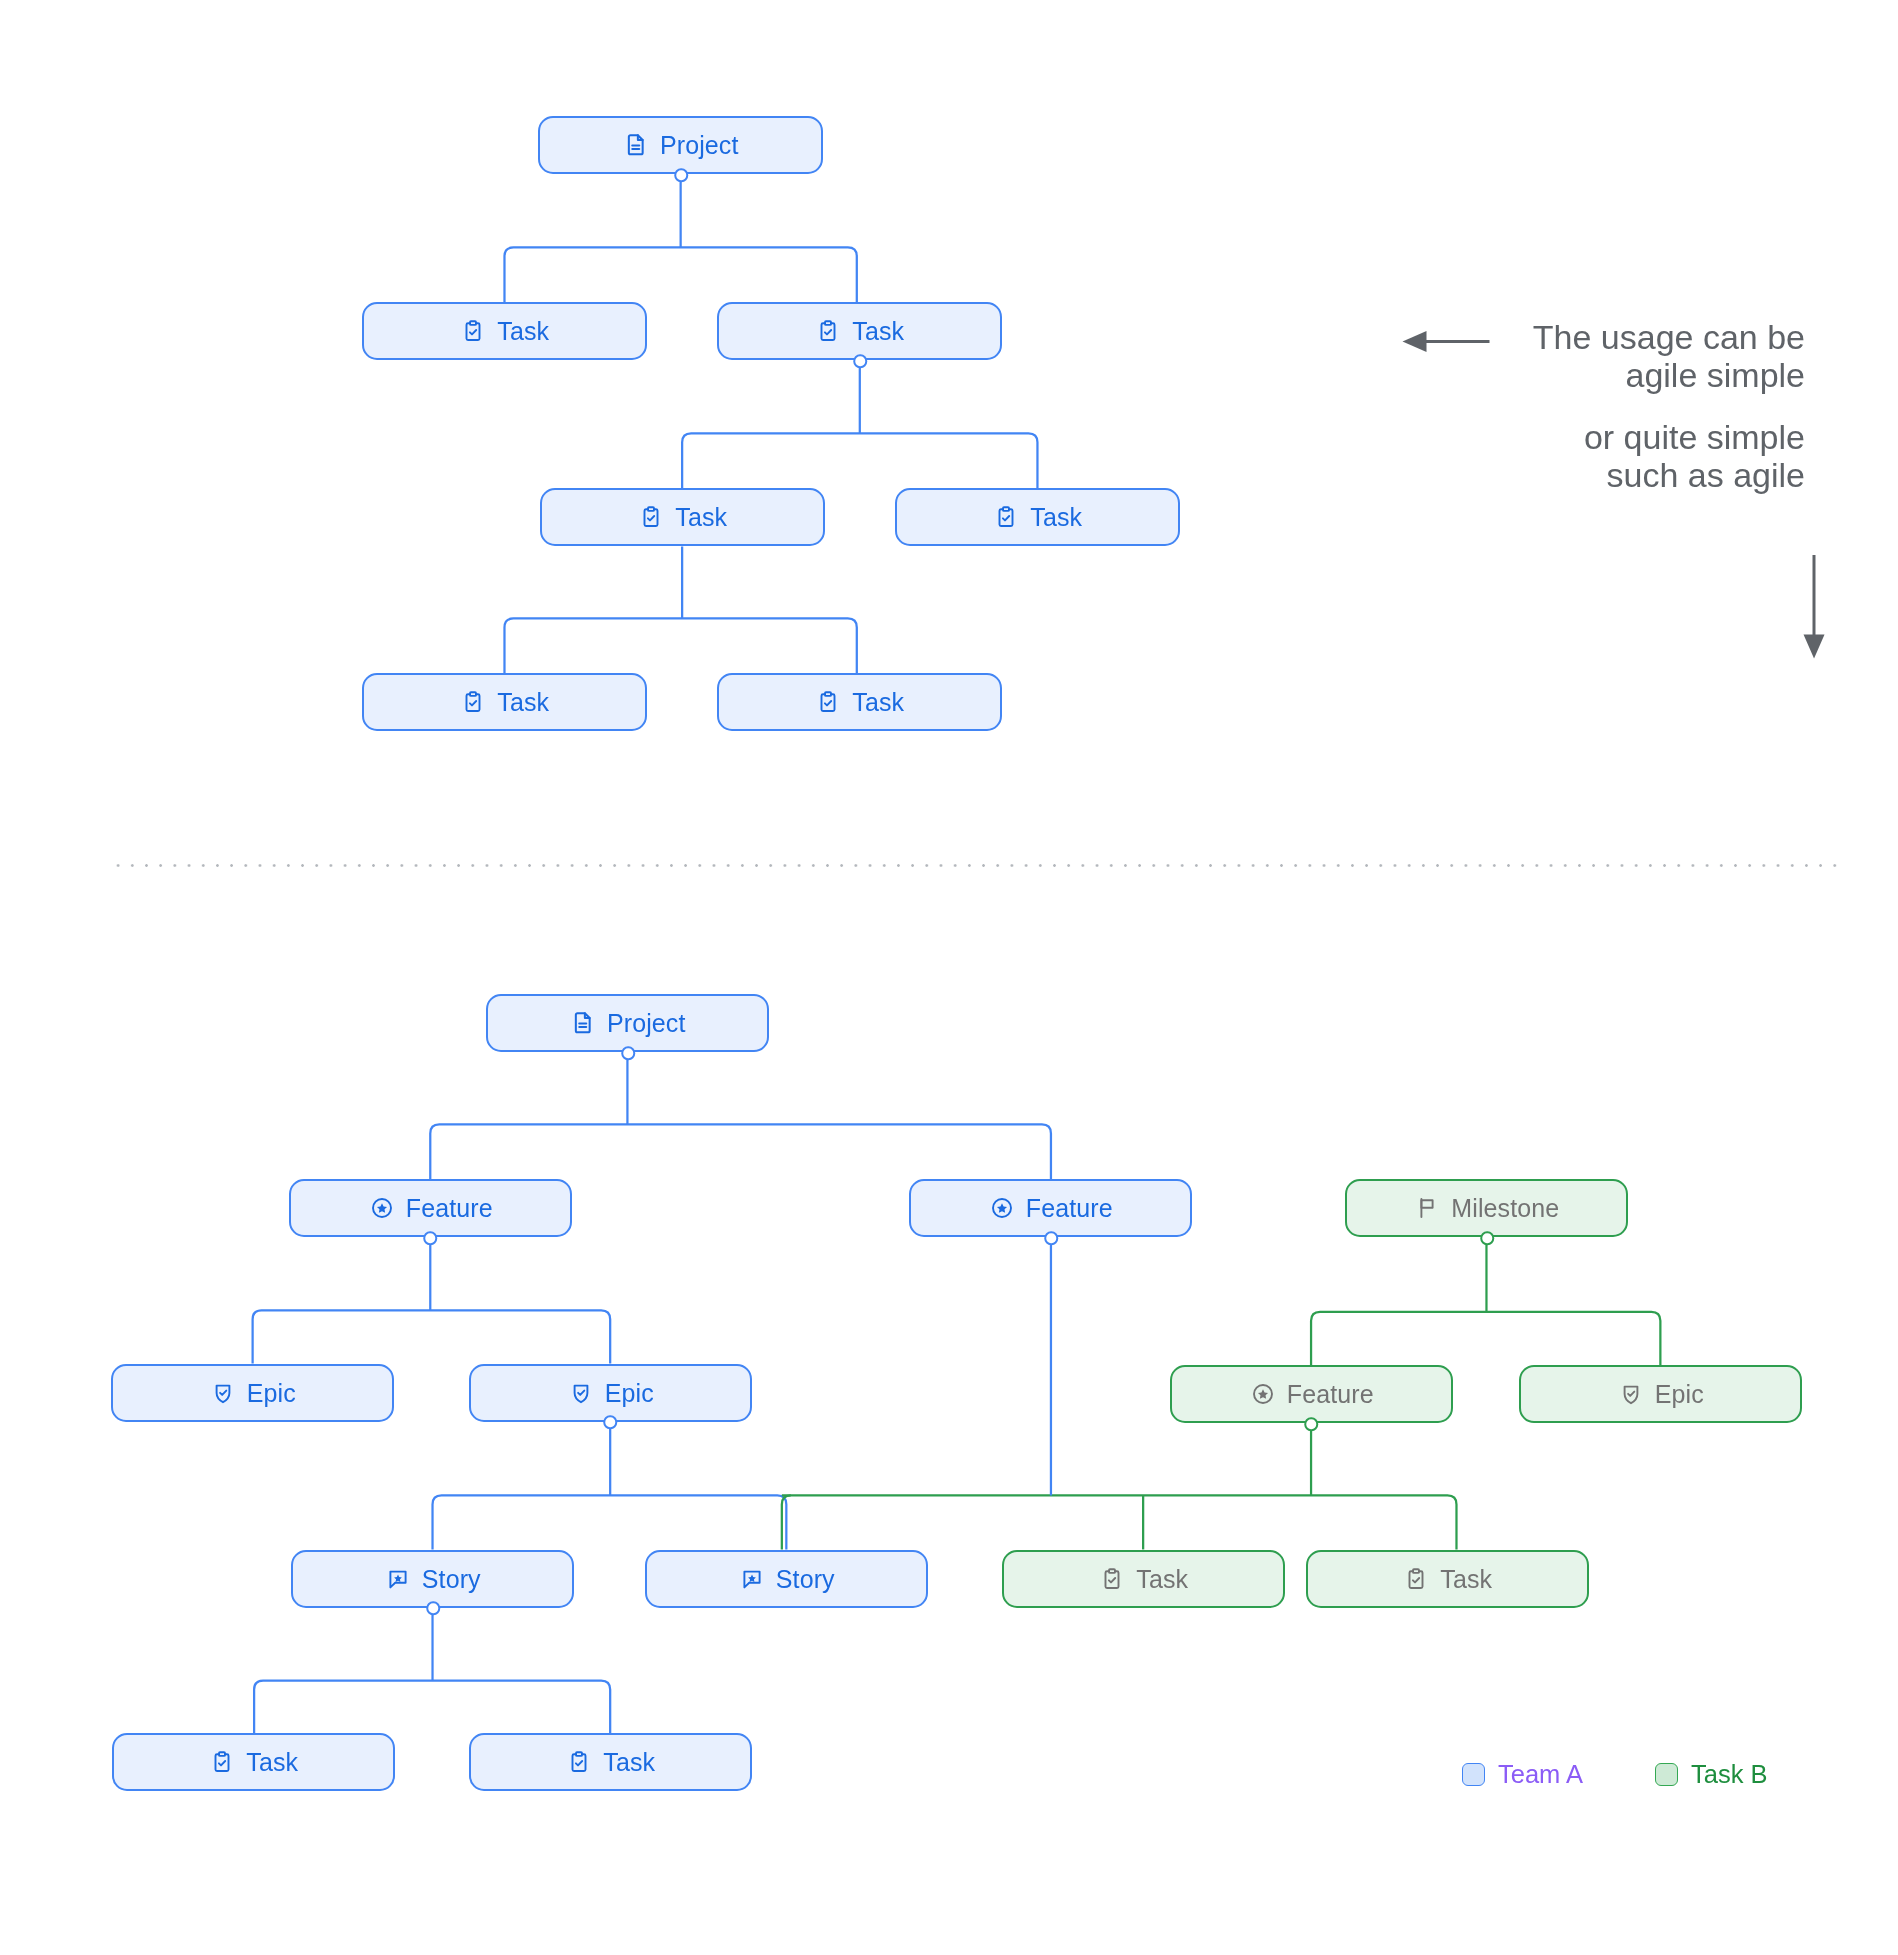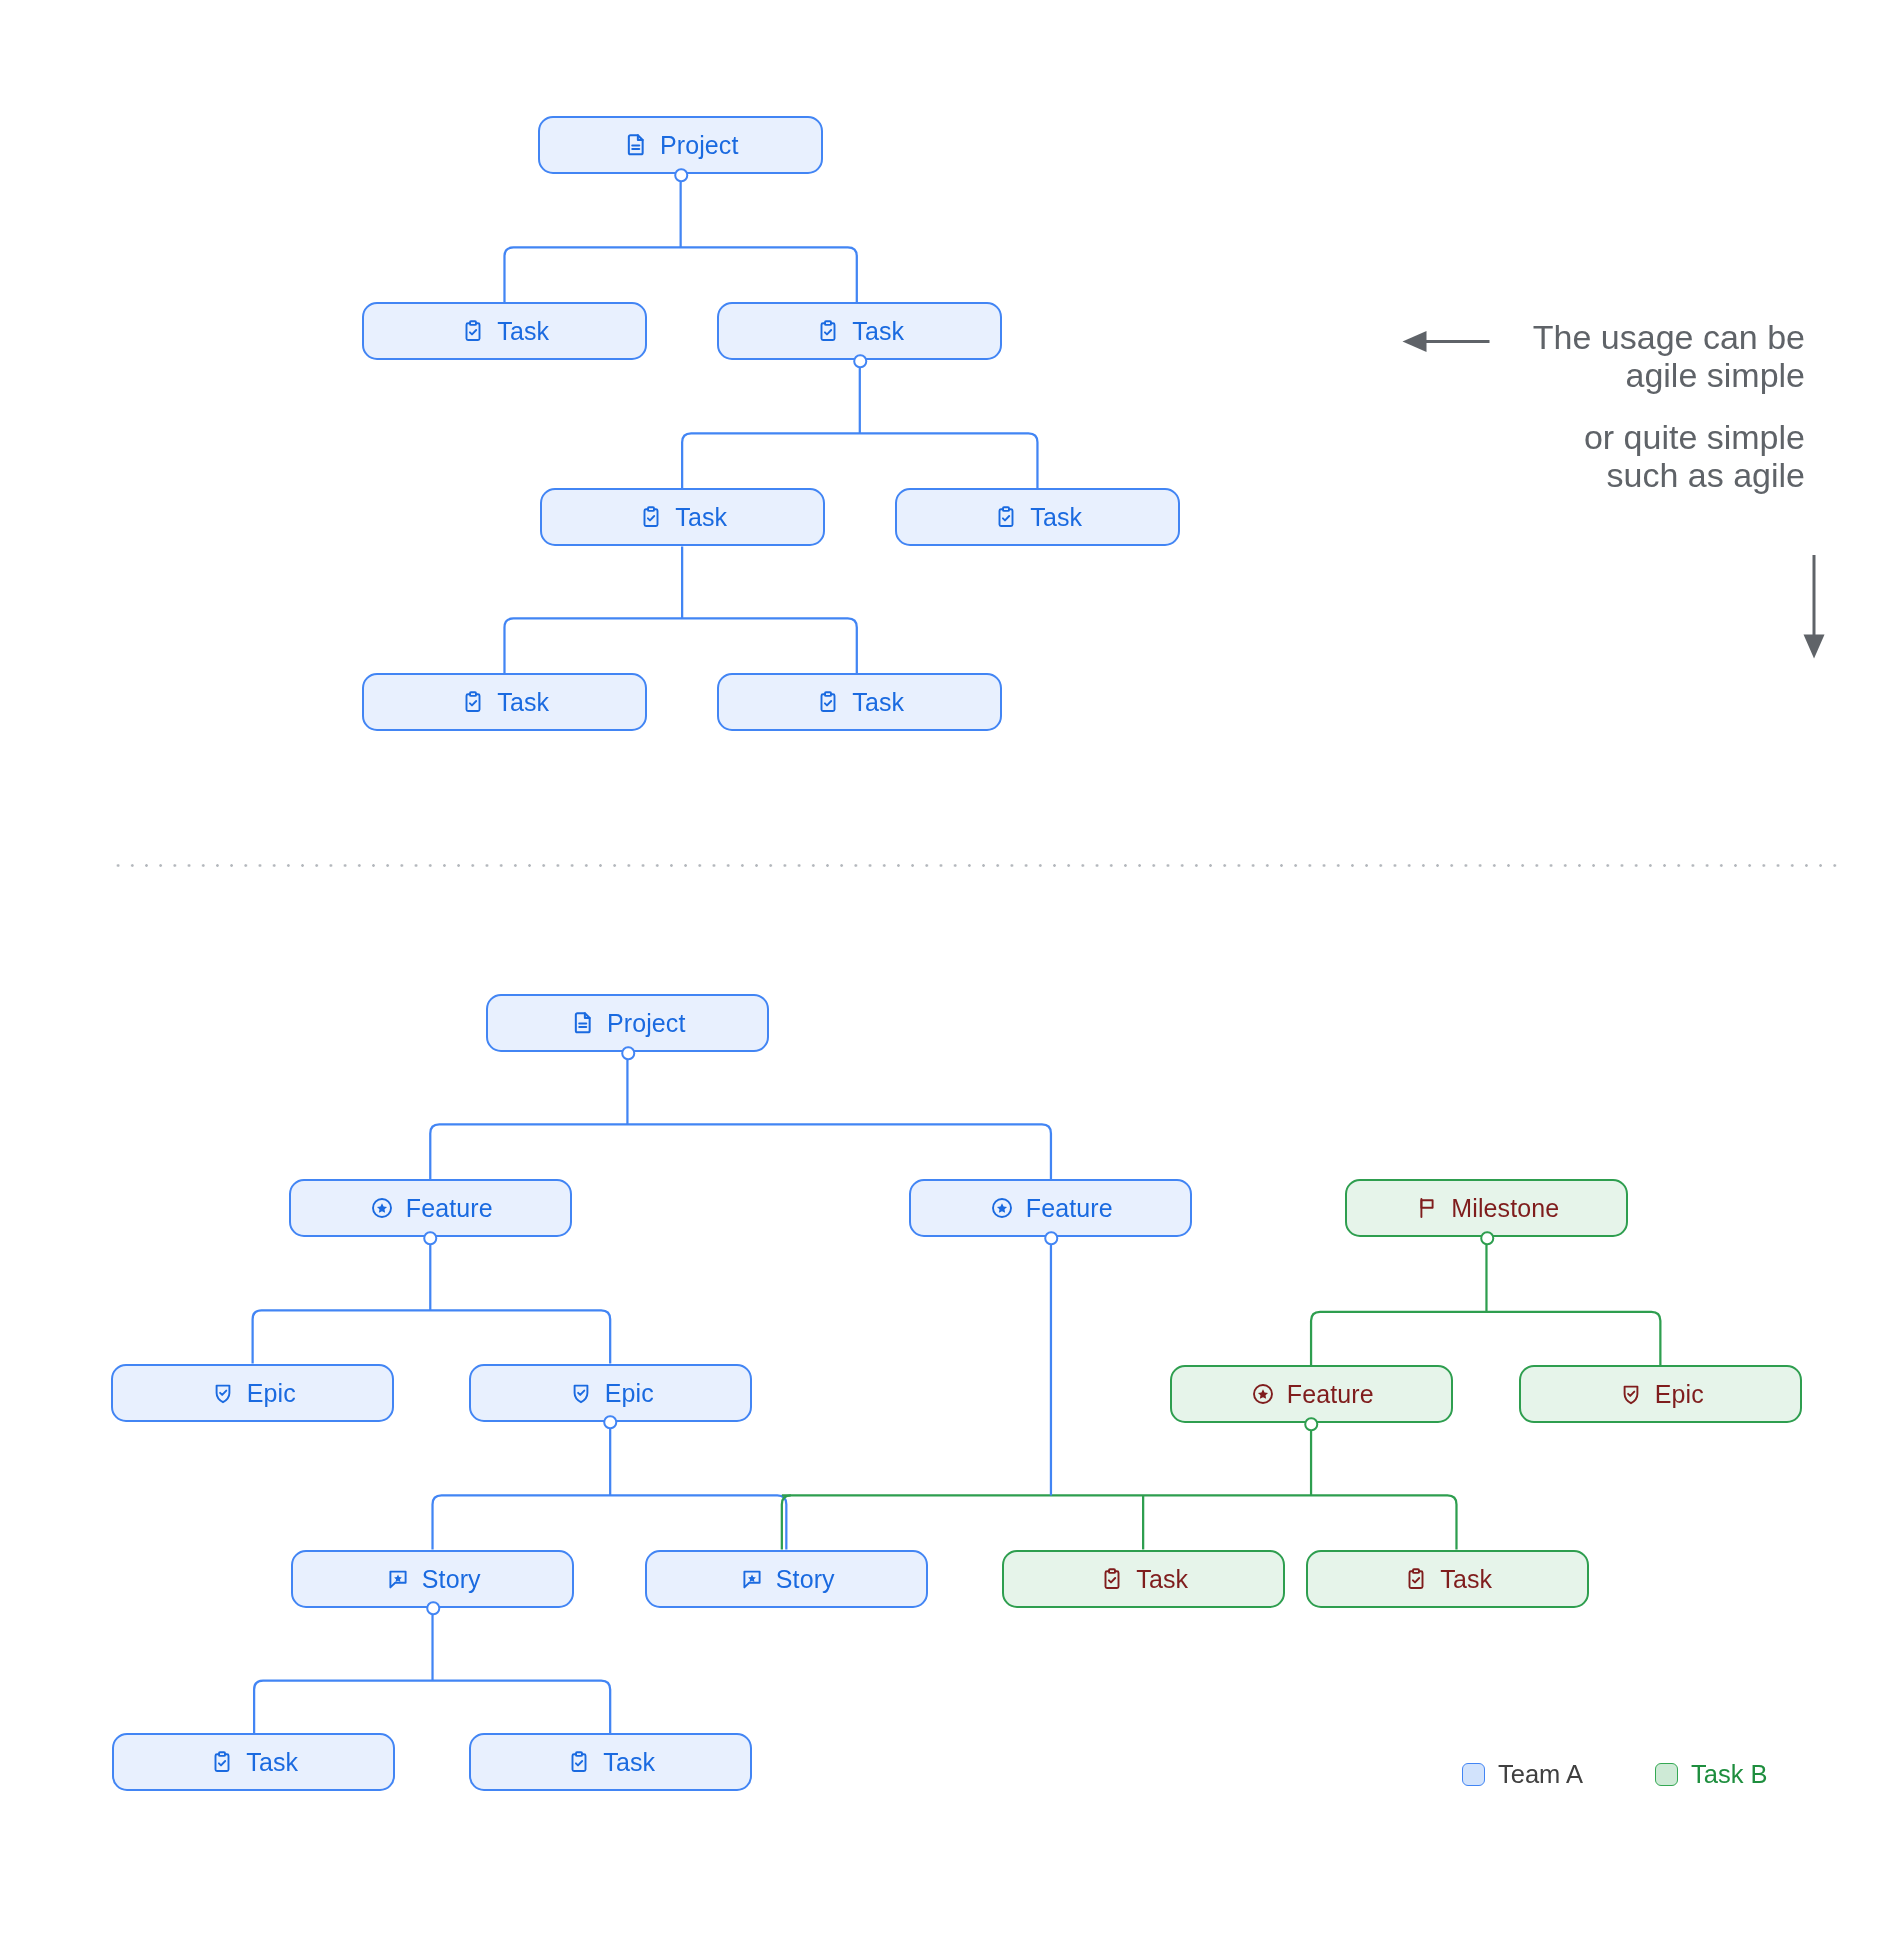--- a/index.html
+++ b/index.html
@@ -37,21 +37,21 @@
     z-index: 3;
   }
   .node.team-a {
     background: #e8f0fe;
     border-color: #4285f4;
     color: #1a6ae0;
   }
   .node.team-b {
     background: #e6f4ea;
     border-color: #2e9e4f;
-    color: #7f1d1d;
+    color: #737373;
   }
   .node .glyph {
     display: inline-flex;
     align-items: center;
     justify-content: center;
     width: 27px;
     height: 27px;
     flex: none;
   }
   .node .glyph svg { display: block; }
@@ -153,21 +153,21 @@
   }
   .legend-swatch {
     width: 22.5px;
     height: 22.5px;
     border-radius: 6px;
     border: 1.9px solid;
     box-sizing: border-box;
     flex: none;
   }
   .legend-item.team-a .legend-swatch { background: #d2e3fc; border-color: #4285f4; }
-  .legend-item.team-a .legend-label  { color: #404040; }
+  .legend-item.team-a .legend-label  { color: #8b5cf6; }
   .legend-item.team-b .legend-swatch { background: #ceead6; border-color: #34a853; }
   .legend-item.team-b .legend-label  { color: #1e8e3e; }
 </style>
 </head>
 <body>
 
 <div id="canvas">
 
   <svg class="edges" width="1898" height="1955" viewBox="0 0 2532 2608" xmlns="http://www.w3.org/2000/svg" aria-hidden="true">
 

